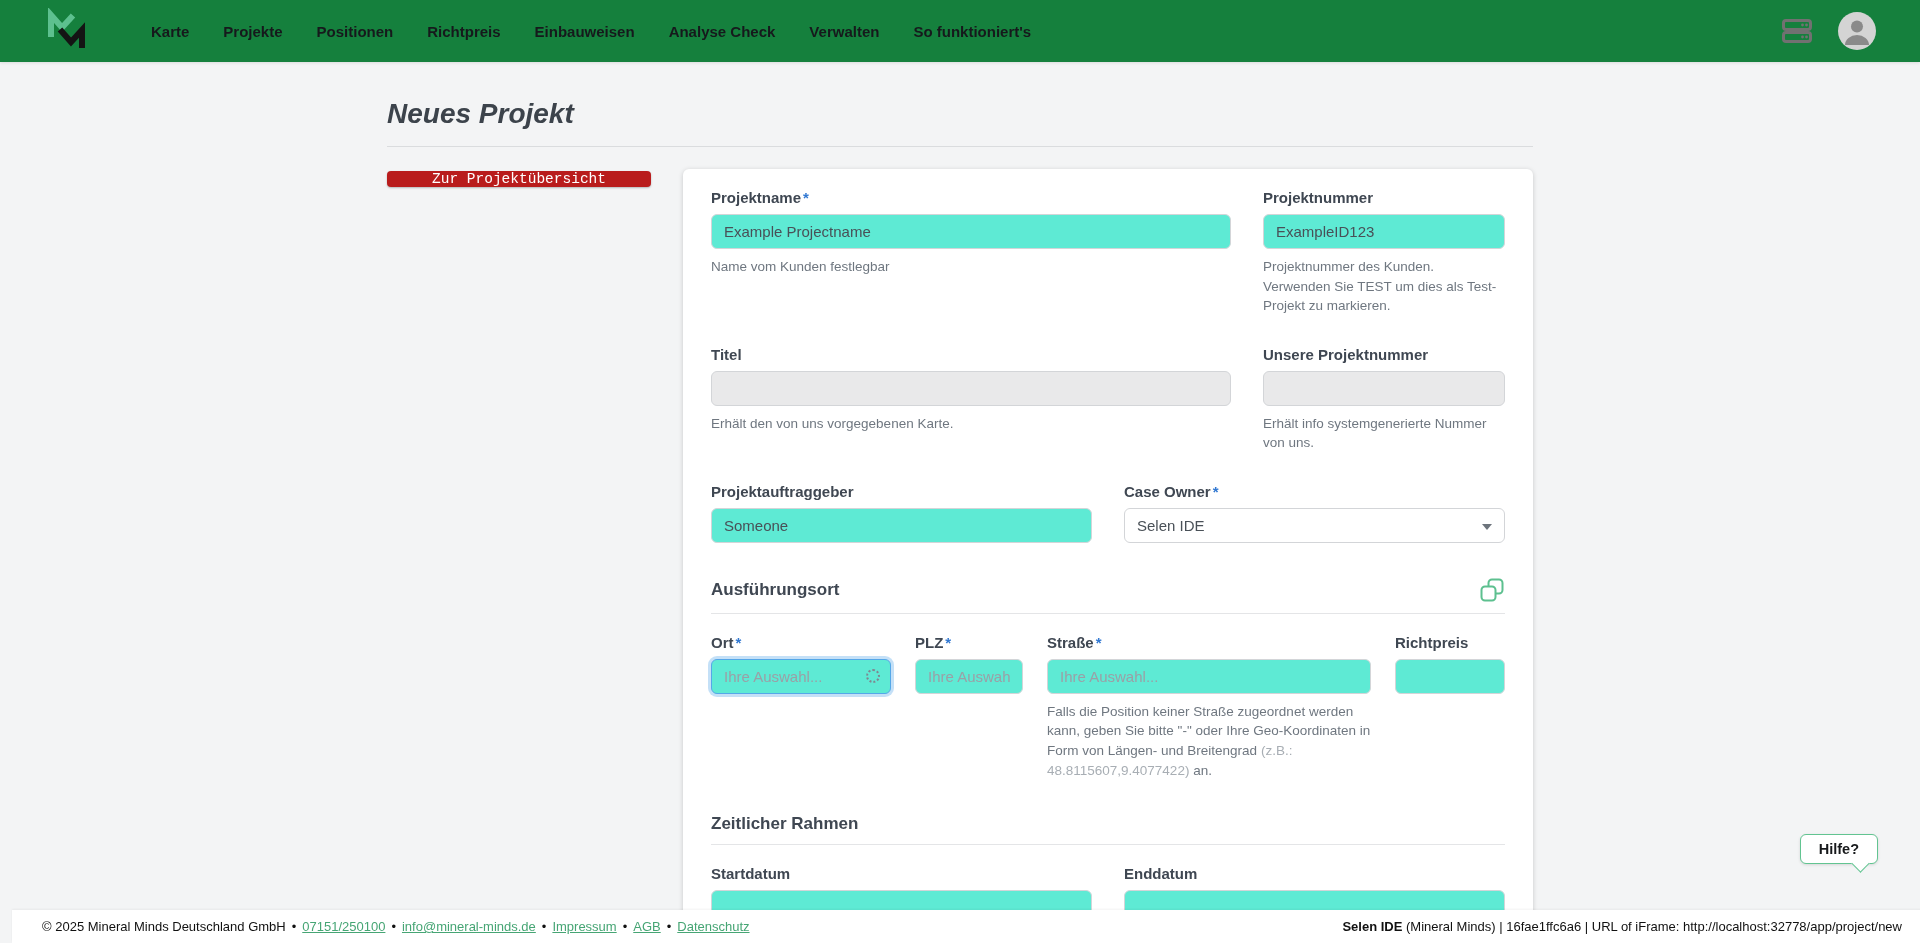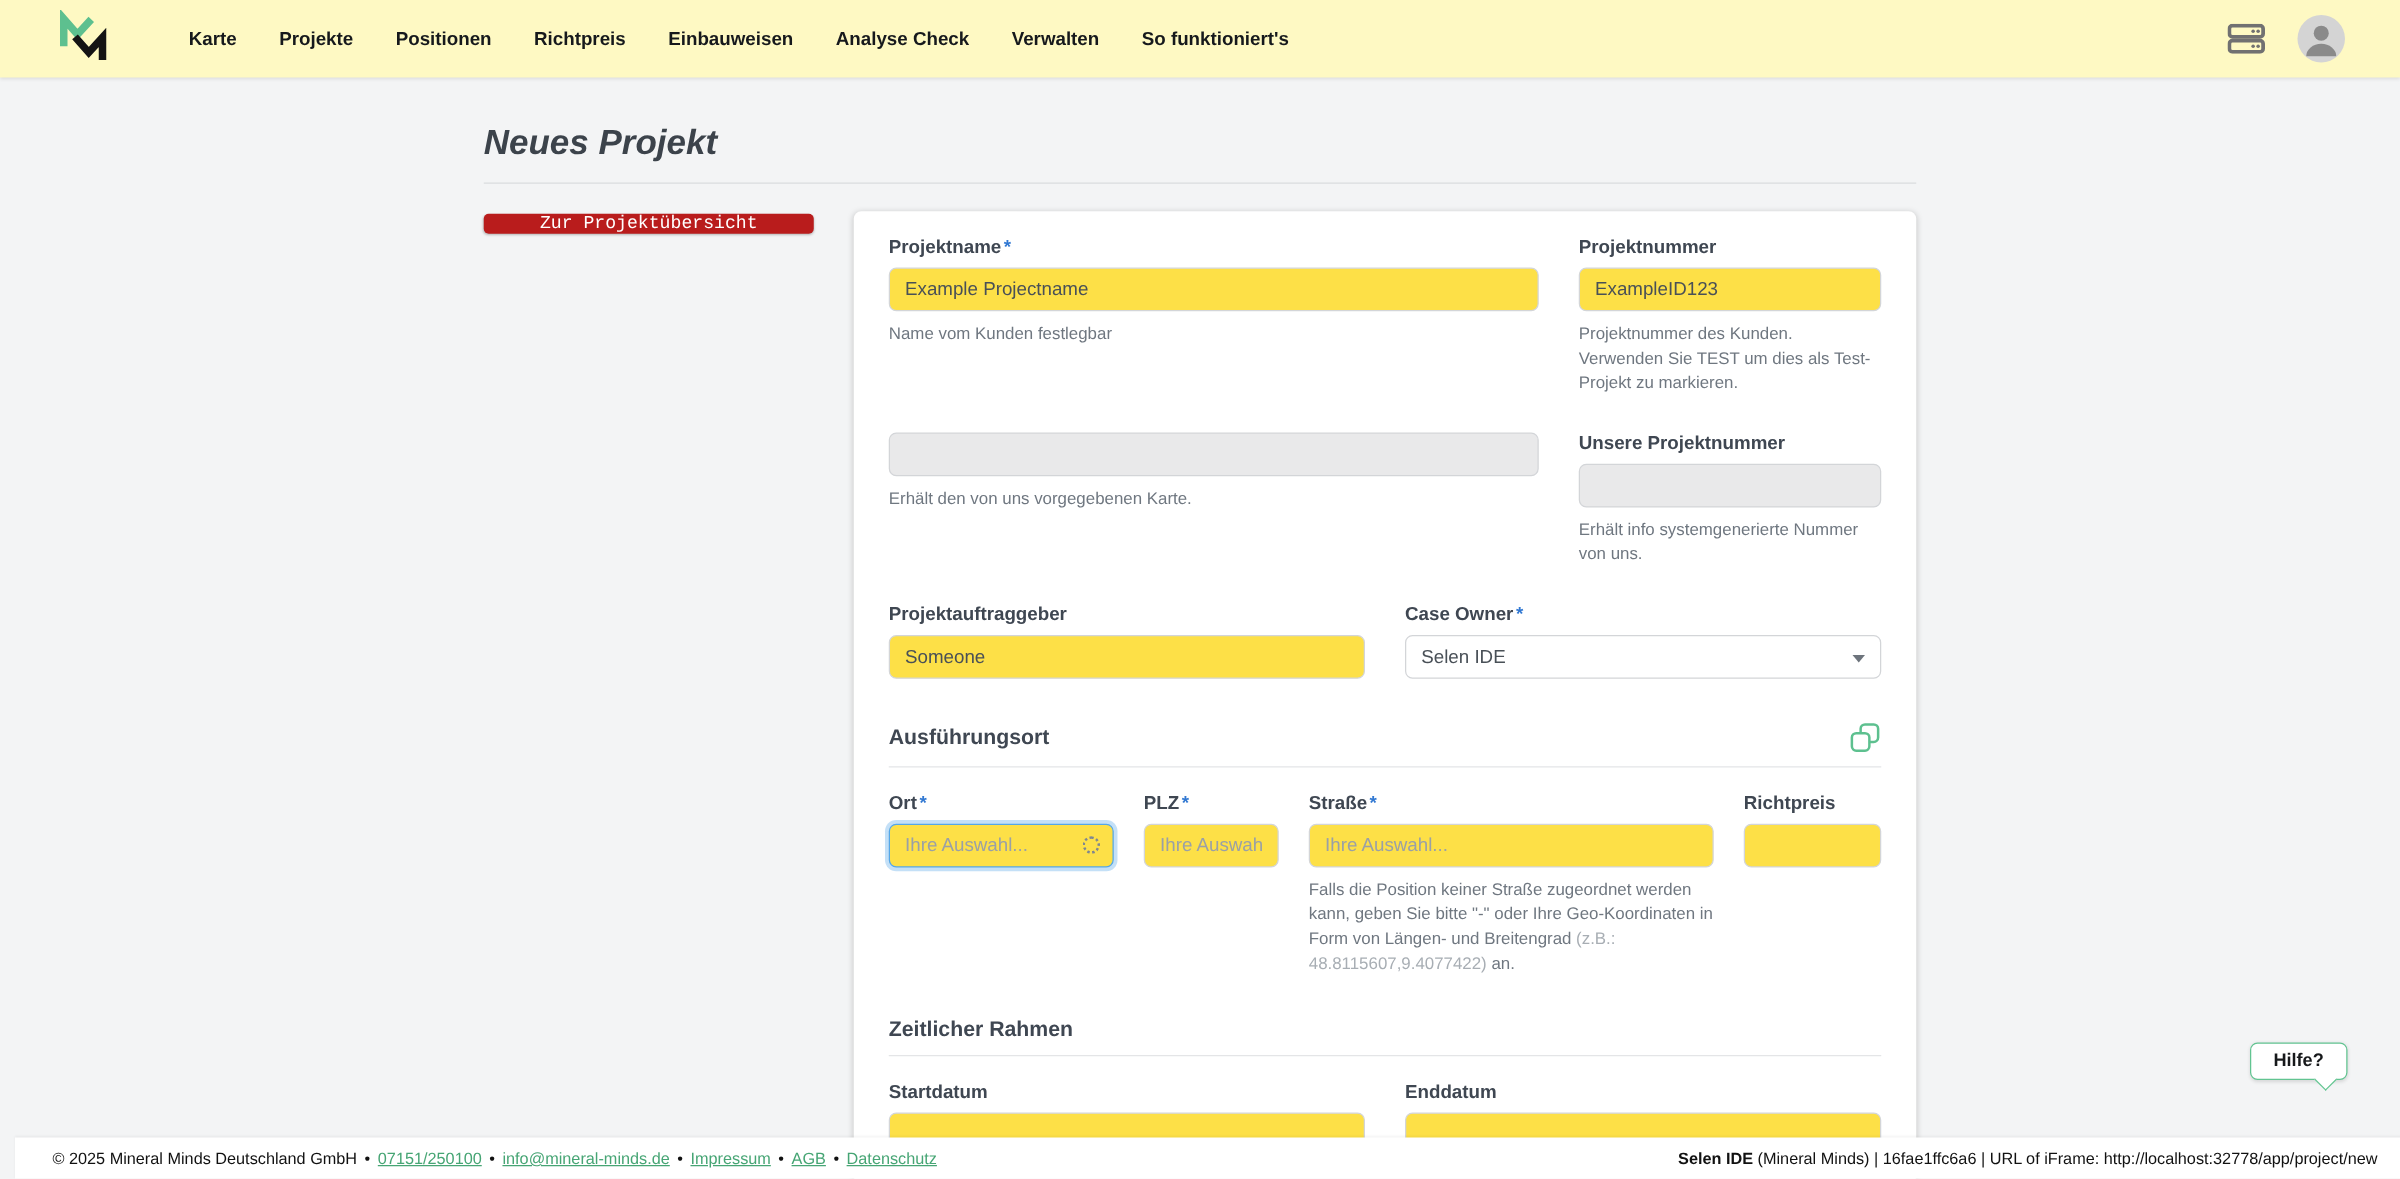--- a/index.html
+++ b/index.html
@@ -7,21 +7,21 @@
   body {
     font-family:"Liberation Sans","DejaVu Sans",sans-serif;
     background:#f3f4f5;
     position:relative;
     overflow:hidden;
     color:#3f4752;
   }
 
   
   .topbar {
-    height:62px; background:#fef9c3;
+    height:62px; background:#15803d;
     display:flex; align-items:center;
     padding:0 44px;
     box-shadow:0 1px 3px rgba(0,0,0,0.10);
     position:relative; z-index:5;
   }
   .logo { width:46px; height:46px; margin-right:48px; cursor:pointer; }
   .nav { display:flex; align-items:center; gap:8px; }
   .nav-item {
     font-size:15px; font-weight:600; color:#16191c;
     padding:8px 13px; cursor:pointer; white-space:nowrap;
@@ -57,21 +57,21 @@
 
   .grid-65 { display:grid; grid-template-columns:1fr 242px; gap:32px; }
   .grid-50 { display:grid; grid-template-columns:1fr 1fr; gap:32px; }
   .grid-addr { display:grid; grid-template-columns:180px 108px 1fr 110px; gap:24px; }
 
   .field-label { font-size:15px; font-weight:700; color:#3f4752; margin-bottom:8px; display:block; }
   .req { color:#3178d2; font-weight:700; margin-left:2px; }
   .text-input {
     width:100%; height:35px; border:1px solid #d3d5d8; border-radius:6px;
     padding:0 12px; font-size:15px; color:#495057;
-    font-family:inherit; background:#fde047; outline:none;
+    font-family:inherit; background:#5eead4; outline:none;
   }
   .text-input::placeholder { color:#9aa0a6; }
   .text-input:disabled, .text-input.disabled { background:#e9e9ea; border-color:#d3d5d8; }
   .helper { font-size:13.5px; color:#6f7780; margin-top:8px; line-height:1.45; }
   .helper .light { color:#a8aeb4; }
 
   .row-gap { margin-bottom:30px; }
 
   .section-head {
     display:flex; align-items:center; justify-content:space-between;
@@ -192,20 +192,21 @@
             </div>
             <div>
               <label class="field-label">Projektnummer</label>
               <input class="text-input" type="text" value="ExampleID123" style="">
               <div class="helper">Projektnummer des Kunden. Verwenden Sie TEST um dies als Test-Projekt zu markieren.</div>
             </div>
           </div>
 
           <div class="grid-65 row-gap">
             <div>
+              <label class="field-label">Titel</label>
               <input class="text-input disabled" type="text" disabled="" style="">
               <div class="helper">Erhält den von uns vorgegebenen Karte.</div>
             </div>
             <div>
               <label class="field-label">Unsere Projektnummer</label>
               <input class="text-input disabled" type="text" disabled="" style="">
               <div class="helper">Erhält info systemgenerierte Nummer von uns.</div>
             </div>
           </div>
 

